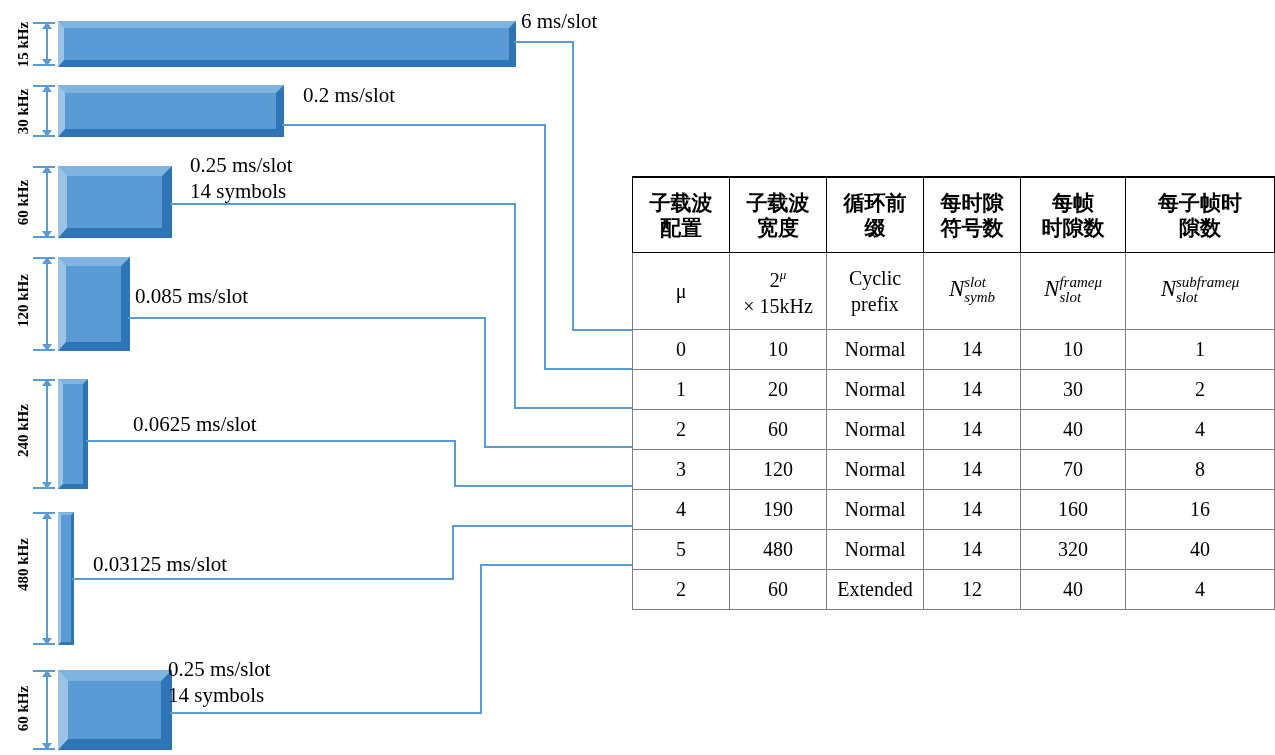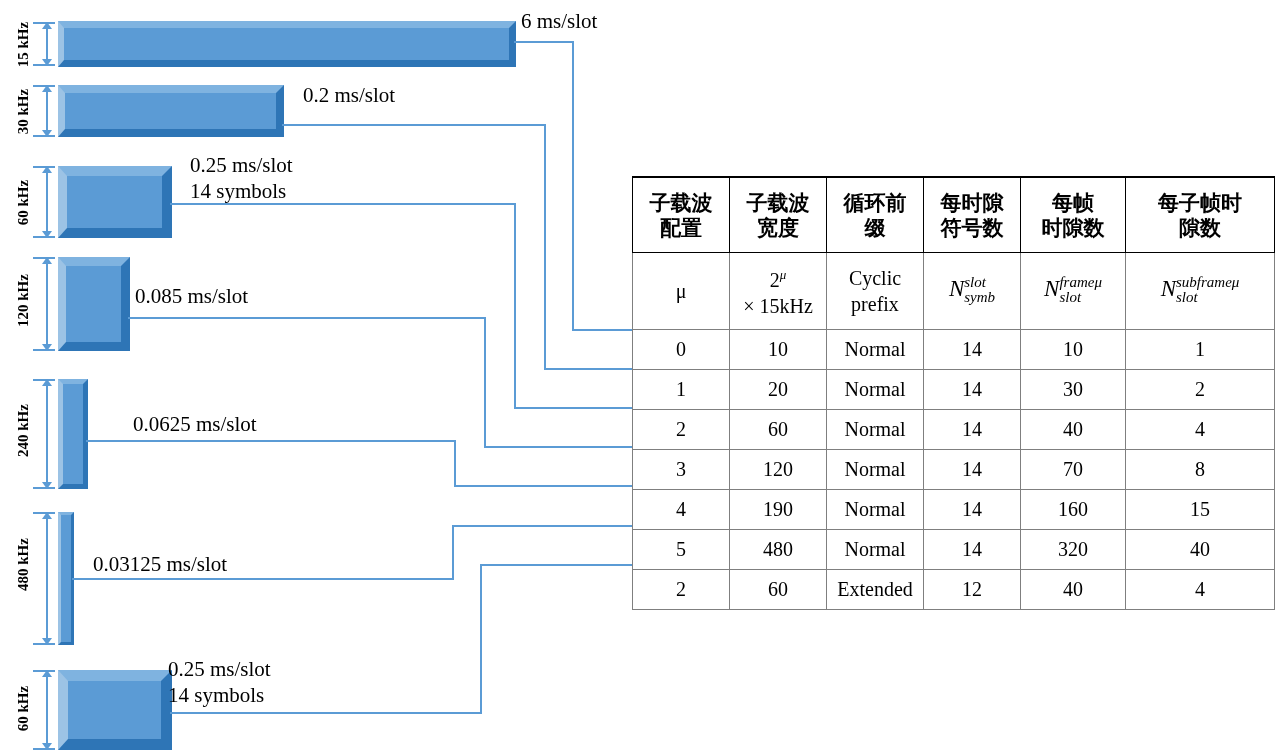--- a/index.html
+++ b/index.html
@@ -295,21 +295,21 @@
         <td>14</td>
         <td>70</td>
         <td>8</td>
       </tr>
       <tr>
         <td style="height:39px;">4</td>
         <td>190</td>
         <td>Normal</td>
         <td>14</td>
         <td>160</td>
-        <td>15</td>
+        <td>16</td>
       </tr>
       <tr>
         <td style="height:39px;">5</td>
         <td>480</td>
         <td>Normal</td>
         <td>14</td>
         <td>320</td>
         <td>40</td>
       </tr>
       <tr>

